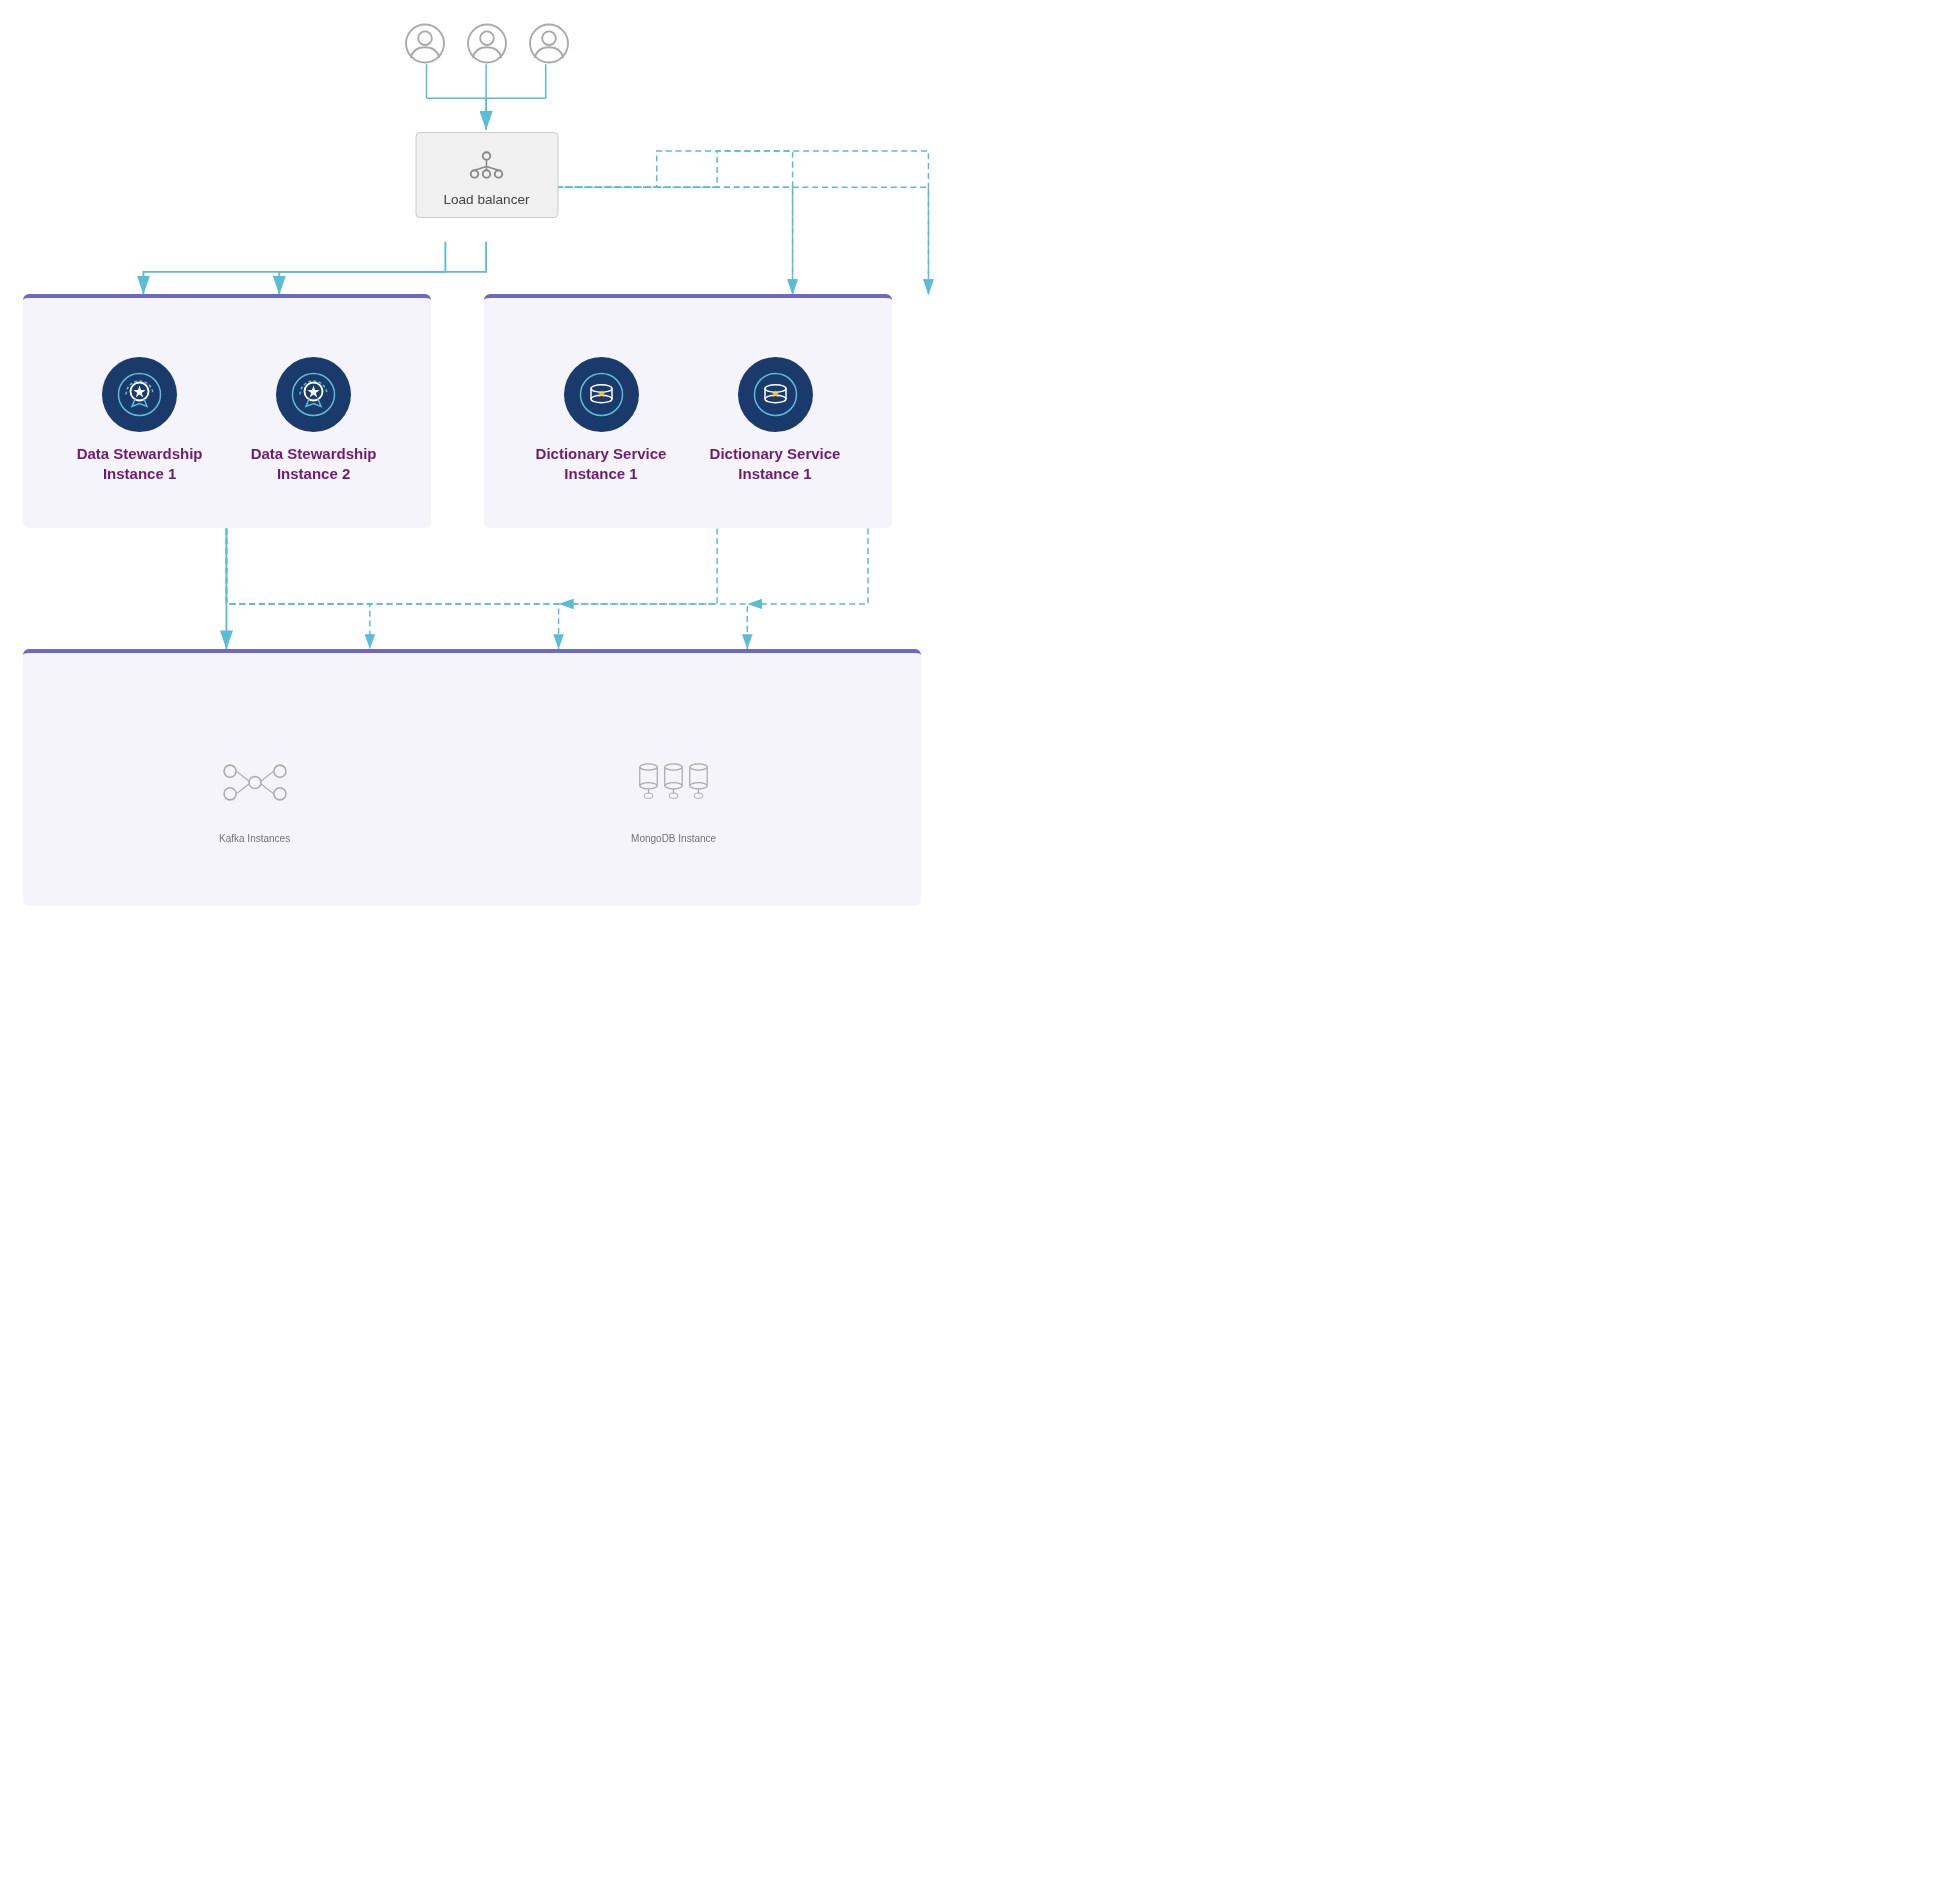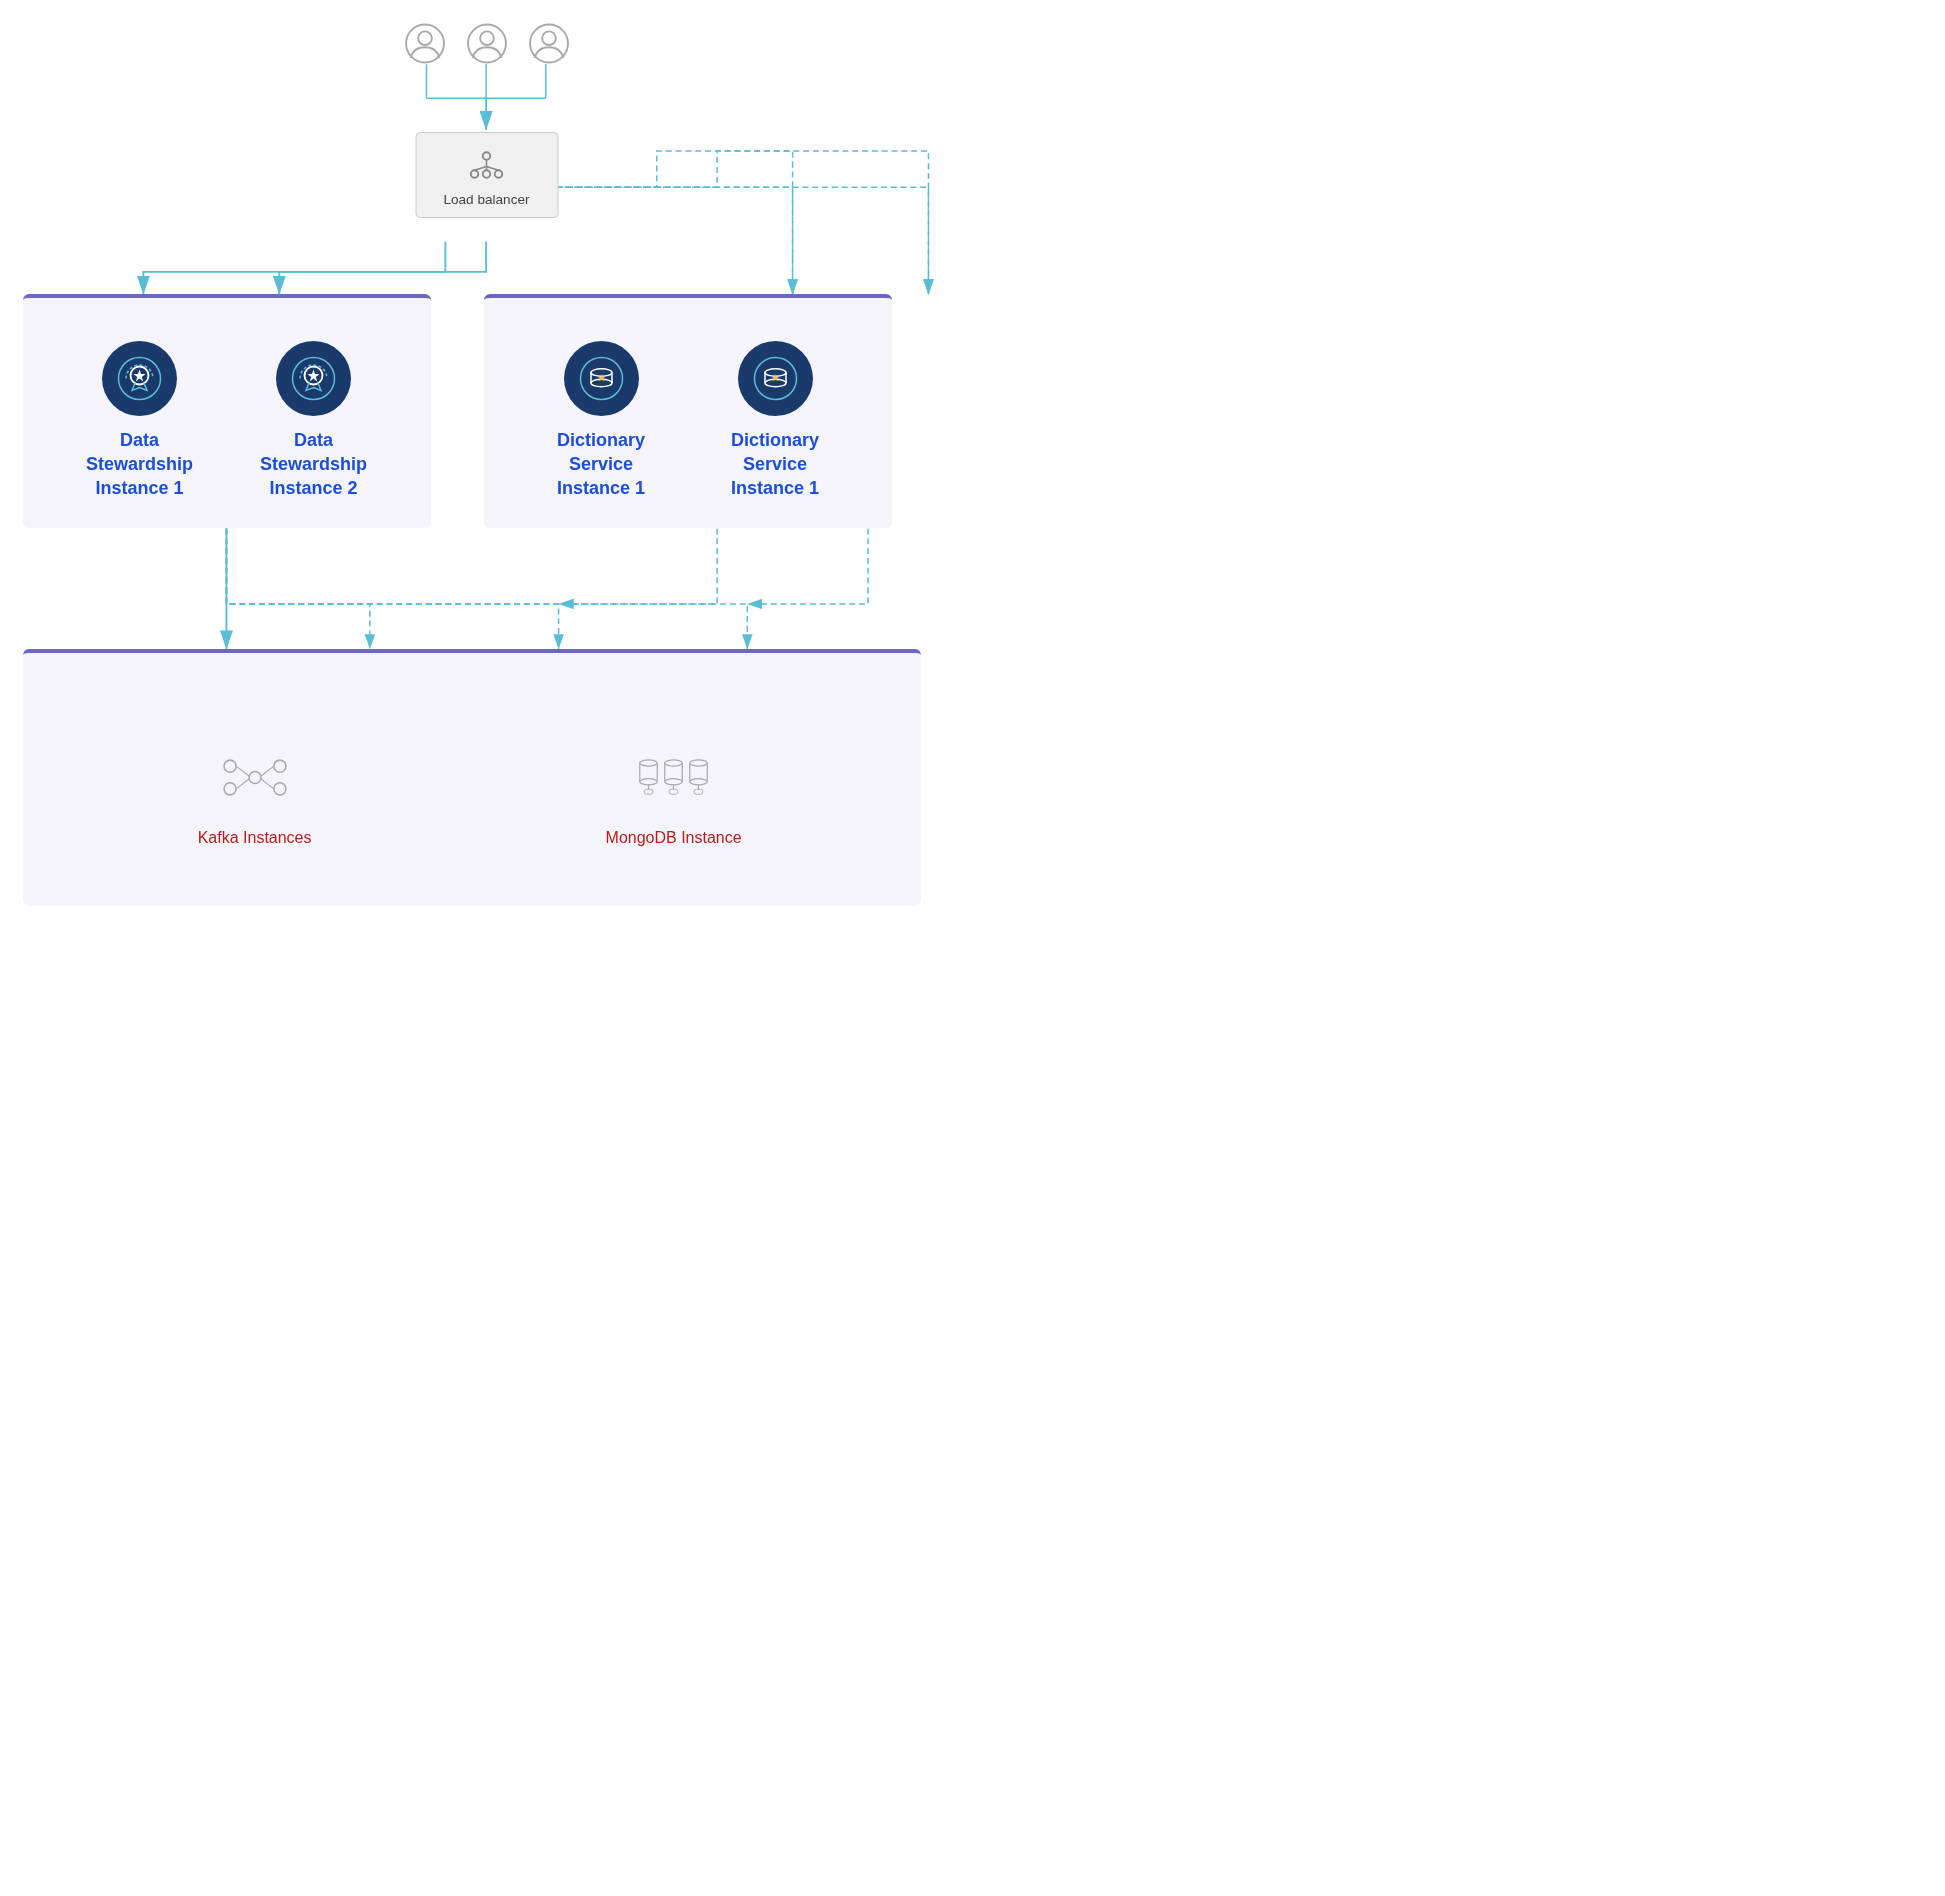--- a/index.html
+++ b/index.html
@@ -113,31 +113,31 @@
       align-items: center;
       justify-content: center;
       flex-shrink: 0;
     }
 
     .instance-icon-circle.light {
       background: transparent;
     }
 
     .instance-label {
-      font-size: 18px;
+      font-size: 15px;
       font-weight: 700;
-      color: #1d4ed8;
+      color: #701a75;
       text-align: center;
       line-height: 1.35;
     }
 
     .instance-label.light {
-      font-size: 16px;
+      font-size: 10px;
       font-weight: 500;
-      color: #b91c1c;
+      color: #737373;
     }
 
     
     .arrows-svg {
       position: absolute;
       top: 0;
       left: 0;
       width: 973px;
       height: 949px;
       pointer-events: none;

